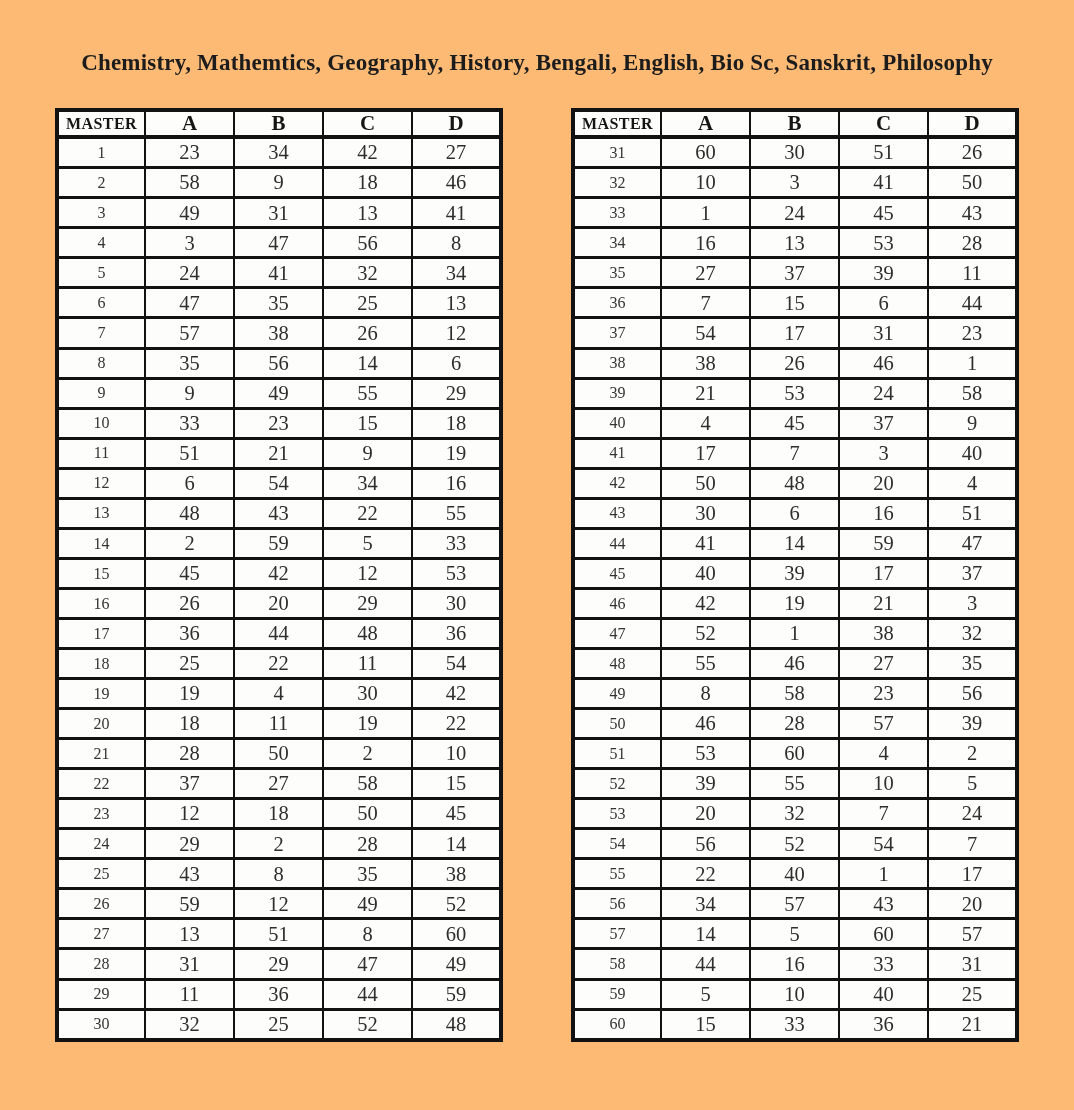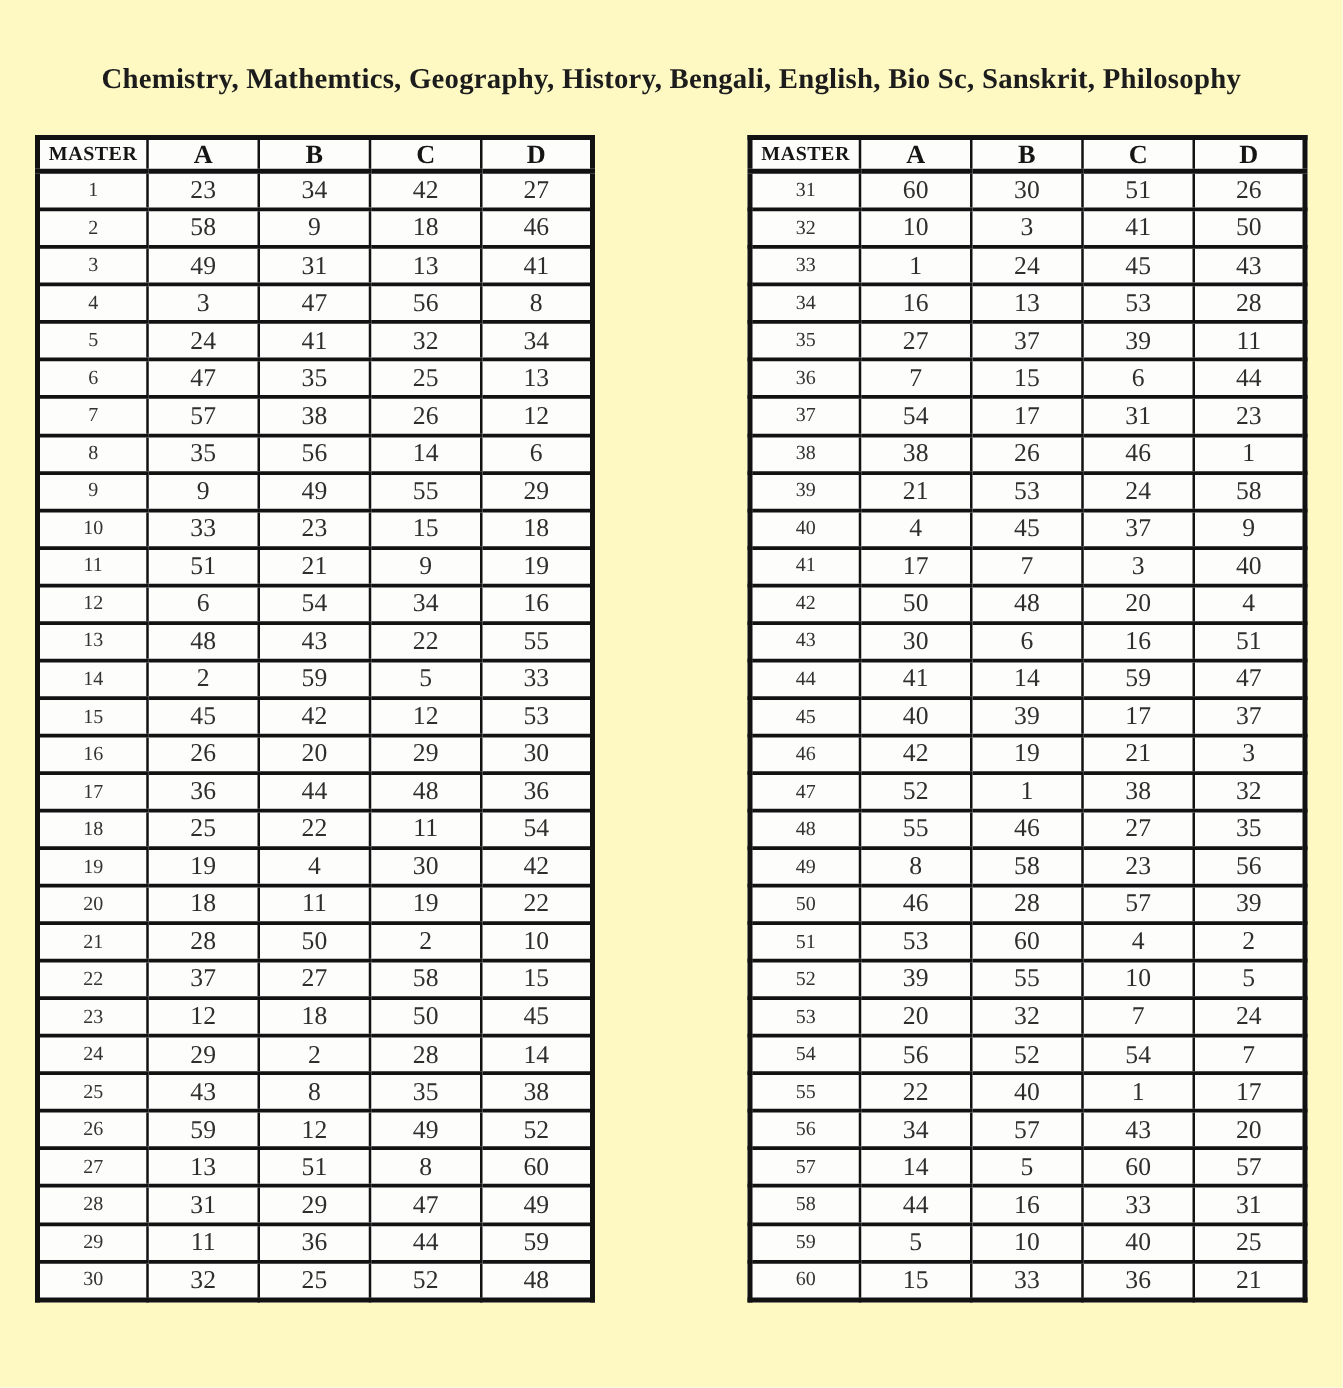--- a/index.html
+++ b/index.html
@@ -4,38 +4,38 @@
 <style>
   html, body {
     margin: 0;
     padding: 0;
     background: #fbfaf7;
   }
   .page {
     position: relative;
     width: 1074px;
     height: 1110px;
-    background: #fef9c3;
+    background: #fdba74;
     font-family: "Liberation Serif", "DejaVu Serif", serif;
     color: #282828;
     overflow: hidden;
   }
   .title {
     margin: 0;
     padding-top: 50px;
     text-align: center;
     font-size: 23px;
     font-weight: 700;
     letter-spacing: 0.2px;
     color: #1c1c1c;
   }
   .tables {
     display: flex;
     justify-content: space-between;
-    padding: 0 28px;
+    padding: 0 55px;
     margin-top: 32px;
   }
   table.master-table {
     border-collapse: collapse;
     table-layout: fixed;
     width: 447px;
     height: 934px;
     border: 4px solid #121212;
     background: #fdfdfc;
   }

